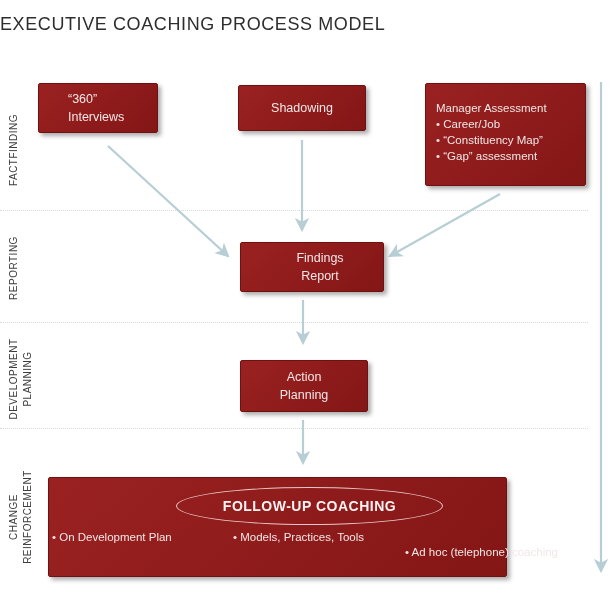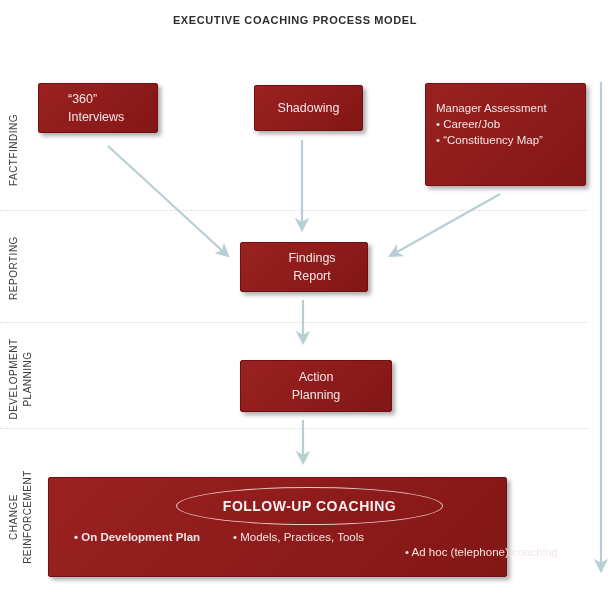--- a/index.html
+++ b/index.html
@@ -5,21 +5,21 @@
   html,body{margin:0;padding:0;}
   body{
     width:612px;height:600px;position:relative;overflow:hidden;
     background:#ffffff;
     font-family:"Liberation Sans", sans-serif;
     -webkit-font-smoothing:antialiased;
   }
   
   .title{
     position:absolute;top:14px;left:0;width:590px;
-    text-align:center;font-size:11px;font-weight:700;
+    text-align:left;font-size:18px;font-weight:400;
     letter-spacing:.6px;color:var(--title-text);
   }
   
   .phase{
     position:absolute;
     transform:translate(-50%,-50%) rotate(-90deg);
     white-space:pre-line;text-align:center;
     font-size:10px;letter-spacing:.5px;line-height:1.35;
     color:var(--phase-text);
   }
@@ -40,37 +40,37 @@
     border:1px solid var(--box-border);
     border-radius:2px;
     box-shadow:3px 3px 4px rgba(70,70,70,.45);
     color:var(--box-text);
     box-sizing:border-box;
   }
   .rbox .lines{white-space:pre-line;font-size:12.5px;line-height:1.45;}
   .center-box{display:flex;align-items:center;justify-content:center;text-align:center;}
   #box-interviews{left:38px;top:83px;width:120px;height:50px;display:flex;align-items:center;}
   #box-interviews .lines{padding-left:29px;text-align:left;}
-  #box-shadowing{left:238px;top:85px;width:109px;height:46px;margin-left:16px;}
+  #box-shadowing{left:238px;top:85px;width:128px;height:46px;}
   #box-manager{left:425px;top:83px;width:161px;height:103px;padding:16px 10px;}
   #box-manager .mhead{font-size:11.5px;line-height:1.4;}
   #box-manager .mitem{font-size:11.5px;line-height:1.4;}
-  #box-findings{left:240px;top:242px;width:128px;height:50px;padding-left:16px;}
-  #box-action{left:240px;top:360px;width:152px;height:52px;}
+  #box-findings{left:240px;top:242px;width:144px;height:50px;padding-left:16px;}
+  #box-action{left:240px;top:360px;width:128px;height:52px;}
   
   #box-followup{left:48px;top:477px;width:459px;height:100px;}
   .ellipse{
     position:absolute;left:127px;top:9px;width:265px;height:36px;
     border:1px solid rgba(248,230,230,.85);
     border-radius:50%;
     display:flex;align-items:center;justify-content:center;
   }
   .ellipse .fhead{font-size:14px;font-weight:700;letter-spacing:.5px;color:#faf2f2;}
   .fbullet{position:absolute;top:531px;font-size:11.5px;color:var(--box-text);}
-  #fb0{left:74px;font-weight:bold;} #fb1{left:233px;} #fb2{left:405px;margin-top:15px;}
+  #fb0{left:52px;} #fb1{left:233px;} #fb2{left:405px;margin-top:15px;}
   
   svg.overlay{position:absolute;left:0;top:0;pointer-events:none;}
   .arrow{stroke:var(--arrow);stroke-width:2.2;fill:none;}
   .ah{fill:var(--arrow);}
 </style>
 </head>
 <body>
 
 <div class="title">EXECUTIVE COACHING PROCESS MODEL</div>
 
@@ -105,20 +105,21 @@
 </div>
 
 <div class="rbox center-box" id="box-shadowing">
   <div class="lines">Shadowing</div>
 </div>
 
 <div class="rbox" id="box-manager">
   <div class="mhead">Manager Assessment</div>
   <div class="mitem">• Career/Job</div>
   <div class="mitem">• “Constituency Map”</div>
+  <div class="mitem">• “Gap” assessment</div>
 </div>
 
 <div class="rbox center-box" id="box-findings">
   <div class="lines">Findings
 Report</div>
 </div>
 
 <div class="rbox center-box" id="box-action">
   <div class="lines">Action
 Planning</div>

